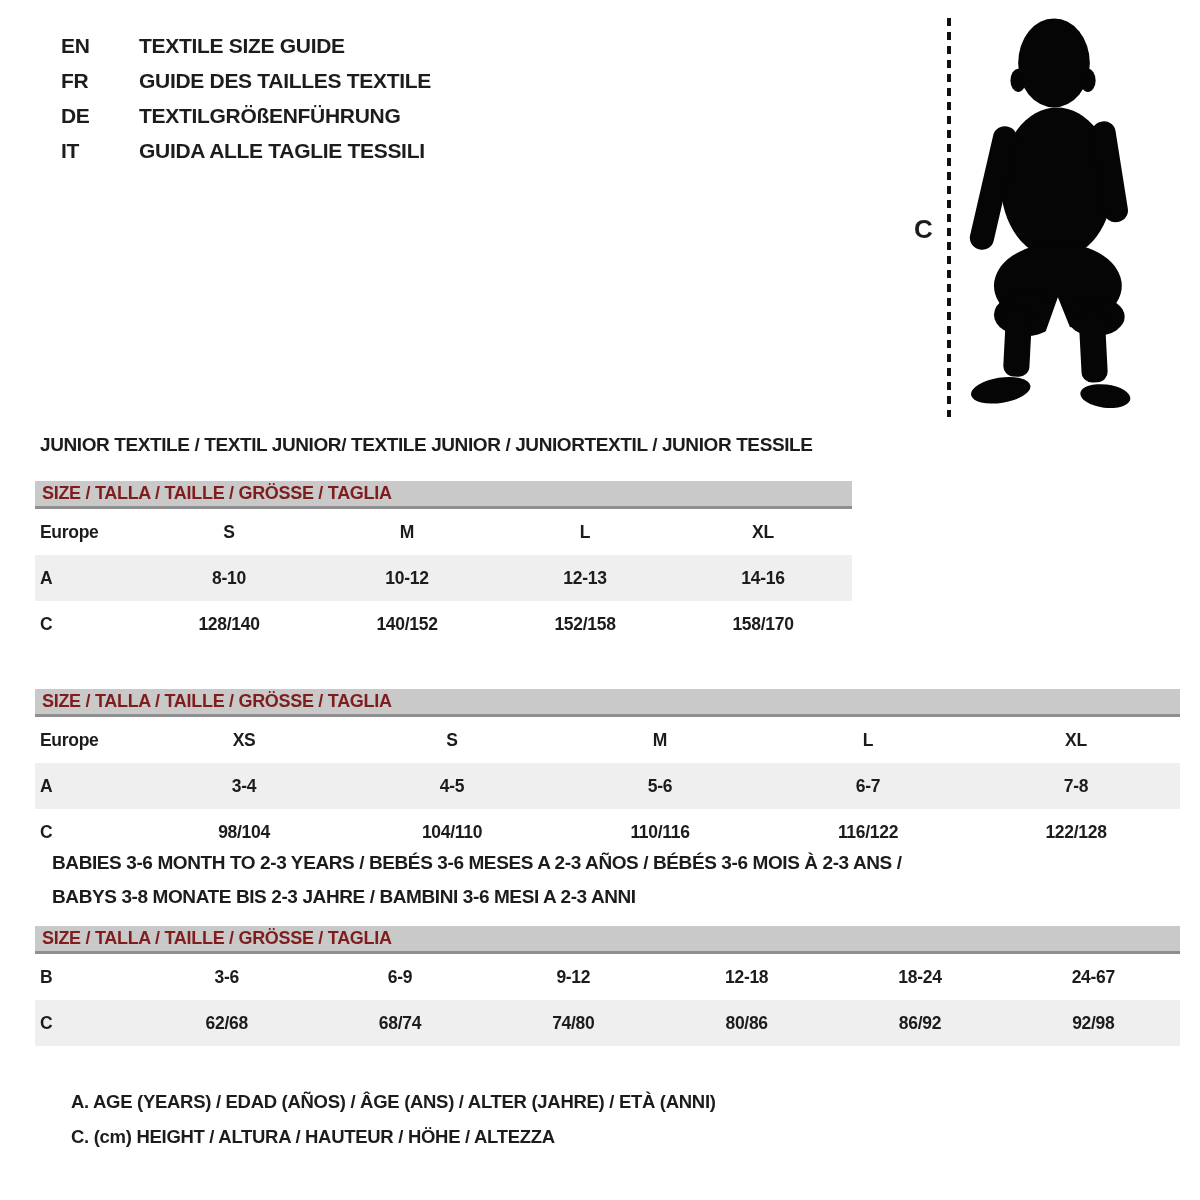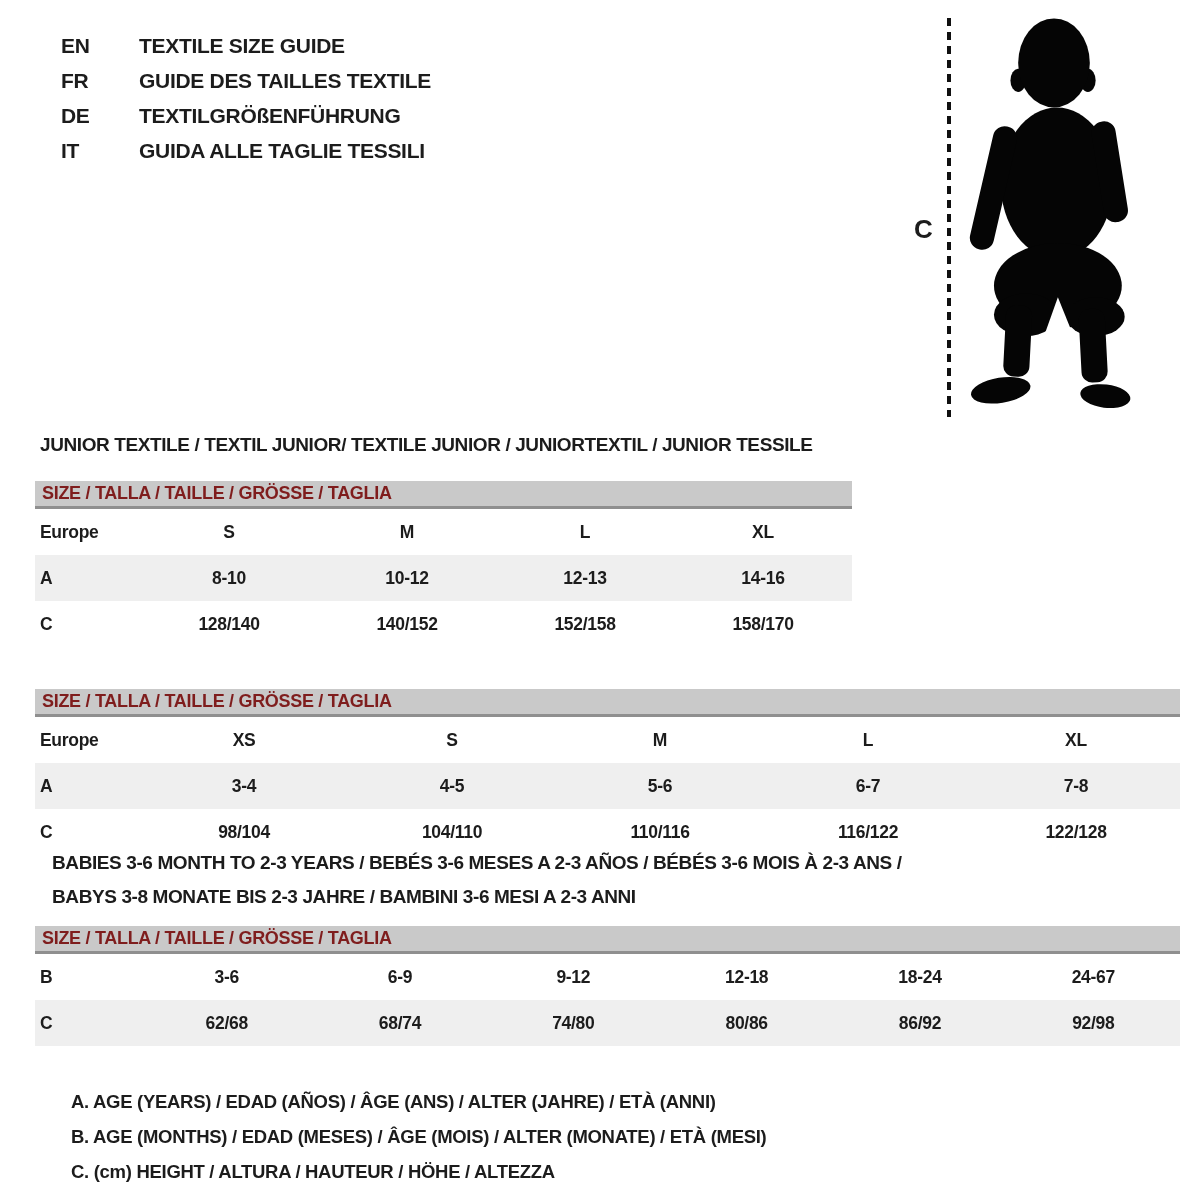--- a/index.html
+++ b/index.html
@@ -168,17 +168,16 @@
       <span class="vcell">68/74</span>
       <span class="vcell">74/80</span>
       <span class="vcell">80/86</span>
       <span class="vcell">86/92</span>
       <span class="vcell">92/98</span>
     </div>
   </div>
 
   <div class="legend">
     <div class="legend-line">A. AGE (YEARS) / EDAD (AÑOS) / ÂGE (ANS) / ALTER (JAHRE) / ETÀ (ANNI)</div>
-    <div class="legend-line">B. AGE (MONTHS) / EDAD (MESES) / ÂGE (MOIS) / ALTER (MONATE) / ETÀ (MESI)</div>
     <div class="legend-line">C. (cm) HEIGHT / ALTURA / HAUTEUR / HÖHE / ALTEZZA</div>
   </div>
 
 </div>
 
 </body></html>

